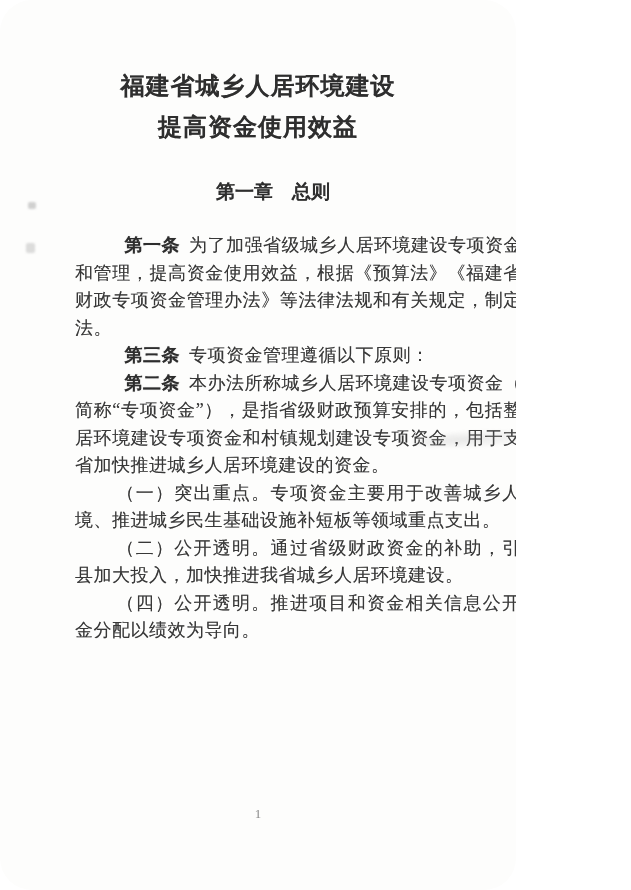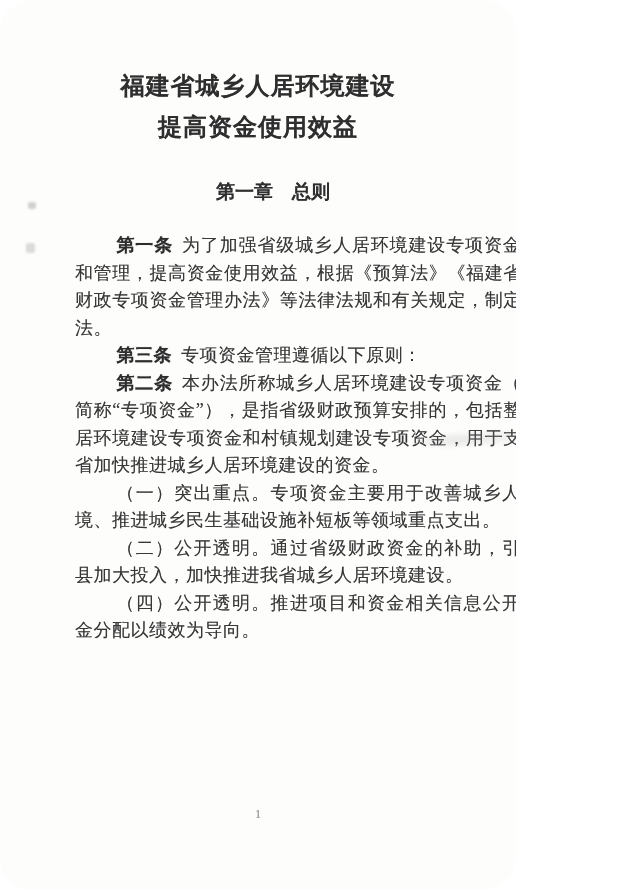--- a/index.html
+++ b/index.html
@@ -51,20 +51,21 @@
   .doc-body p {
     margin: 0;
     padding: 0;
     text-indent: 2.3em;
   }
   .doc-body p b {
     font-weight: bold;
     margin-right: 9px;
     color: #2d2d2d;
     text-shadow: 0 0 0.7px rgba(45,45,45,0.6);
+    margin-left: 8px;
   }
   .page-number {
     position: absolute;
     top: 806px;
     left: 0;
     width: 100%;
     text-align: center;
     font-size: 13px;
     color: #8a8a8a;
   }

